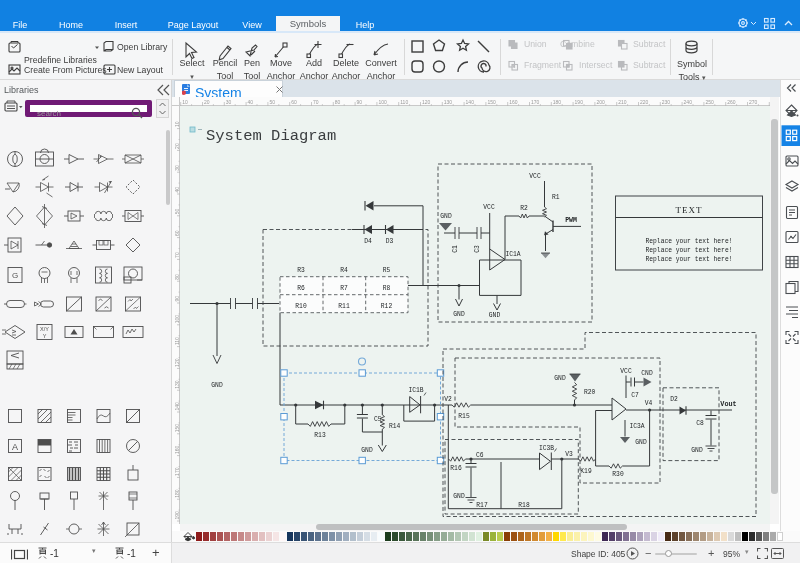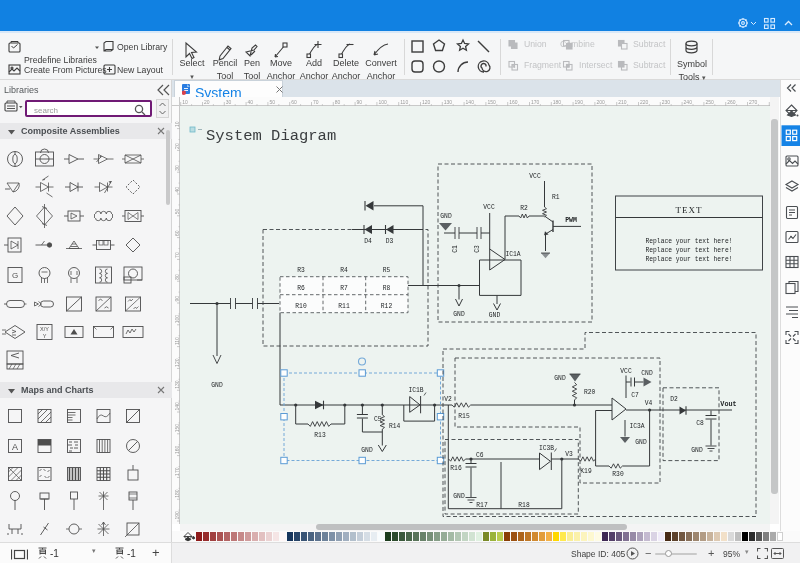--- a/index.html
+++ b/index.html
@@ -49,20 +49,29 @@
     <circle cx="10" cy="6" r="4"></circle>
       <circle cx="10" cy="6" r="1.4"></circle>
     <path d="M10,1 v2 M10,9 v2 M5,6 h2 M13,6 h2 M6.5,2.5 l1.4,1.4 M12.1,8.1 l1.4,1.4 M13.5,2.5 l-1.4,1.4 M7.9,8.1 l-1.4,1.4"></path>
     <path d="M18,5 l2.5,2.5 l2.5,-2.5" stroke-width="1"></path>
     <rect x="31.5" y="1.5" width="3.6" height="3.6"></rect>
       <rect x="37.9" y="1.5" width="3.6" height="3.6"></rect>
       <rect x="31.5" y="7.9" width="3.6" height="3.6"></rect>
       <rect x="37.9" y="7.9" width="3.6" height="3.6"></rect>
     <path d="M52,8 l3.5,-3.5 l3.5,3.5" stroke-width="1.3"></path>
   </svg>
+  <div class="abs" id="menurow">
+    <span class="mi" style="left:20px">File</span>
+    <span class="mi" style="left:71px">Home</span>
+    <span class="mi" style="left:126px">Insert</span>
+    <span class="mi" style="left:193px">Page Layout</span>
+    <span class="mi" style="left:252px">View</span>
+    <div class="abs" id="symtab">Symbols</div>
+    <span class="mi" style="left:365px">Help</span>
+  </div>
   <div class="abs" id="toolbar">
       <div style="position:absolute;left:0;top:0;width:800px;height:2px;background:#d8e8f8"></div>
     <div class="tsep" style="left:172px"></div>
     <div class="tsep" style="left:404px"></div>
     <div class="tsep" style="left:500px"></div>
     <div class="tsep" style="left:670px"></div>
     <div class="tsep" style="left:712px"></div>
     <div class="tbtxt" style="left:24px;top:24px">Predefine Libraries</div>
     <div class="tbtxt" style="left:117px;top:11px">Open Library</div>
     <div class="tbtxt" style="left:24px;top:34px">Create From Pictures</div>
@@ -150,41 +159,32 @@
     <div style="position:absolute;left:4px;top:5px;font-size:9px;color:#55595c">Libraries</div>
     <svg width="20" height="12" style="position:absolute;left:155px;top:4px" fill="none" stroke="#555" stroke-width="1.2">
       <path d="M8,1 l-5,5 l5,5 M14,1 l-5,5 l5,5"></path>
     </svg>
 
     <svg width="22" height="16" style="position:absolute;left:4px;top:19px" fill="none" stroke="#444" stroke-width="1.1">
       <rect x="1" y="4" width="12" height="8" rx="1"></rect>
         <path d="M3,4 v-2 h8 v2 M3,7 h8 M3,9.5 h8" stroke-width="0.9"></path>
       <path d="M15,7 l3.5,0 l-1.7,2.2 z" fill="#555" stroke="none"></path>
     </svg>
-    <div style="position:absolute;left:25px;top:20px;width:127px;height:17px;background:#fff;border:2px solid #701a75;border-radius:2px">
+    <div style="position:absolute;left:25px;top:20px;width:127px;height:17px;background:#fff;border:5px solid #701a75;border-radius:2px">
       <span style="position:absolute;left:7px;top:3.5px;font-size:8px;color:#9a9a9a">search</span>
       <svg width="12" height="12" style="position:absolute;right:4px;top:2px" fill="none" stroke="#555" stroke-width="1.3">
           <circle cx="5" cy="5" r="3.6"></circle>
           <path d="M8,8 l3,3"></path>
         </svg>
     </div>
     <div style="position:absolute;left:156px;top:19px;width:13px;height:19px;border:1px solid #d5d5d5;background:#f0f0f1">
       <svg width="11" height="17" fill="none" stroke="#666" stroke-width="1">
           <path d="M2.5,6 l3,-3 l3,3 M2.5,11 l3,3 l3,-3"></path>
         </svg>
     </div>
-    <div class="phead" style="top:43px">
-      <svg width="8" height="6" style="position:absolute;left:8px;top:6px">
-          <path d="M0,1 h7 l-3.5,4.5 z" fill="#555"></path>
-        </svg>
-      <span style="position:absolute;left:21px">Composite Assemblies</span>
-      <svg width="8" height="8" style="position:absolute;left:157px;top:4px" stroke="#777" stroke-width="1.1">
-          <path d="M1,1 l6,6 M7,1 l-6,6"></path>
-        </svg>
-    </div>
     <svg id="cagrid" width="172" height="243" style="position:absolute;left:0;top:59px" fill="none" stroke="#4e4e4e" stroke-width="0.9">
       <g transform="translate(15,20)">
           <circle r="7.5"></circle>
           <ellipse rx="2.2" ry="4.5"></ellipse>
           <path d="M0,-7.5 V-4.5 M0,4.5 V7.5"></path>
         </g>
       <g transform="translate(44.5,20)">
           <rect x="-9" y="-7" width="18" height="14"></rect>
           <circle r="4.5"></circle>
           <path d="M-9,0 H9 M-4,-6 a4,4 0 0 1 8,0"></path>
@@ -323,29 +323,20 @@
           <rect x="-10" y="-5.5" width="20" height="11"></rect>
           <path d="M-7,2 l2,-4 l2,3 l2,-4 l2,3 l2,-3" stroke-width="0.8"></path>
         </g>
       <g transform="translate(15,221)">
           <rect x="-8" y="-9" width="16" height="13"></rect>
           <path d="M4,-7 l-8,2.5 l8,2.5" stroke-width="0.9"></path>
           <rect x="-8" y="4" width="16" height="5"></rect>
           <path d="M-6,9 l3,-5 M-2,9 l3,-5 M2,9 l3,-5" stroke-width="0.7"></path>
         </g>
     </svg>
-    <div class="phead" style="top:302px">
-      <svg width="8" height="6" style="position:absolute;left:8px;top:6px">
-          <path d="M0,1 h7 l-3.5,4.5 z" fill="#555"></path>
-        </svg>
-      <span style="position:absolute;left:21px">Maps and Charts</span>
-      <svg width="8" height="8" style="position:absolute;left:157px;top:4px" stroke="#777" stroke-width="1.1">
-          <path d="M1,1 l6,6 M7,1 l-6,6"></path>
-        </svg>
-    </div>
     <svg id="mcgrid" width="172" height="144" style="position:absolute;left:0;top:318px" fill="none" stroke="#4e4e4e" stroke-width="0.9">
       <g transform="translate(15,18)">
           <rect x="-6.5" y="-6.5" width="13" height="13"></rect>
         </g>
       <g transform="translate(44.5,18)">
           <rect x="-6.5" y="-6.5" width="13" height="13"></rect>
           <path d="M-6.5,-2 l4.5,-4.5 M-6.5,3 l9.5,-9.5 M-4,6.5 l10.5,-10.5 M1,6.5 l5.5,-5.5" stroke-width="0.8"></path>
         </g>
       <g transform="translate(74,18)">
           <rect x="-6.5" y="-6.5" width="13" height="13"></rect>

